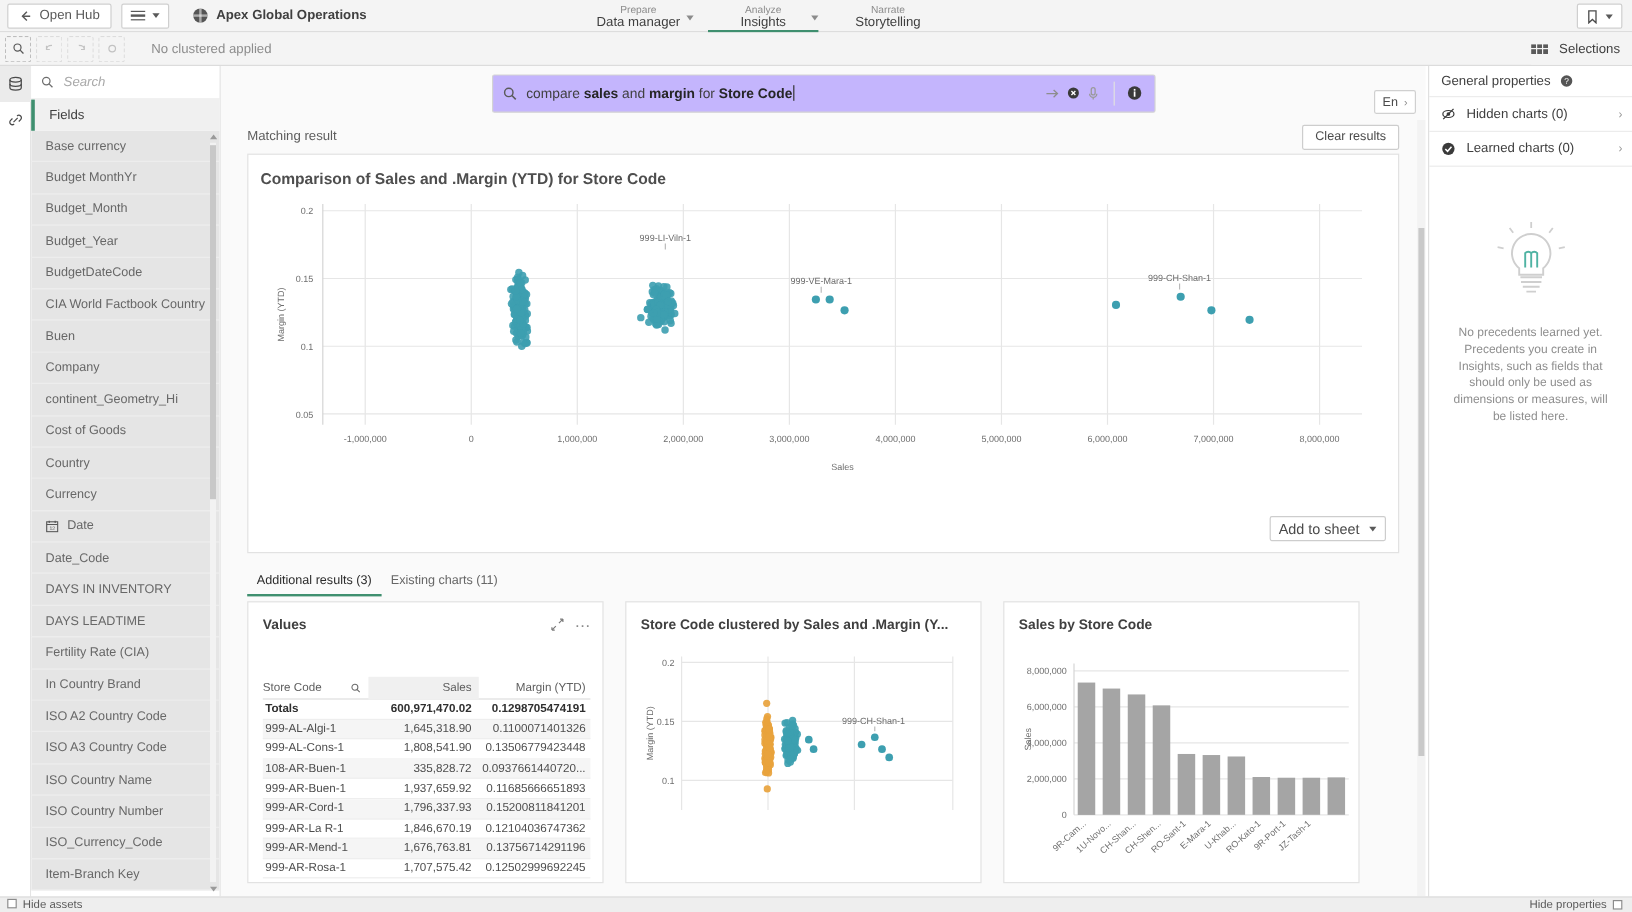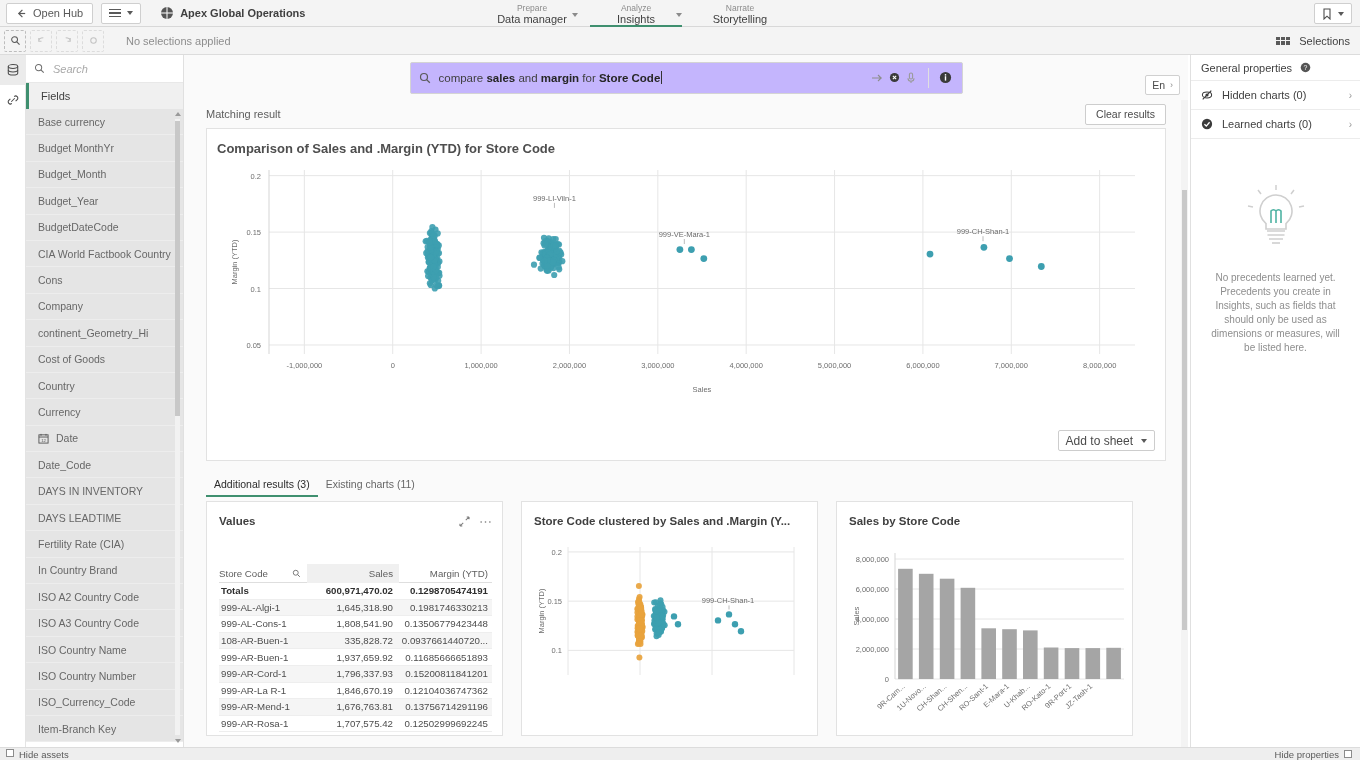--- a/index.html
+++ b/index.html
@@ -242,21 +242,21 @@
     <div class="selicon dim">
       <svg width="11" height="11" viewBox="0 0 12 12">
           <path d="M4 3 Q9 3 9 7 M9 3.4 L9 6.8 L6 6.8" fill="none" stroke="#c2c2c2" stroke-width="1.1"></path>
         </svg>
     </div>
     <div class="selicon dim">
       <svg width="11" height="11" viewBox="0 0 12 12">
           <circle cx="6" cy="6" r="3" fill="none" stroke="#c2c2c2" stroke-width="1.1"></circle>
         </svg>
     </div>
-    <div class="noselect">No selections applied</div>
+    <div class="noselect">No clustered applied</div>
     <div class="selbar-right">
       <span class="grid-icon">
         <span class="t"></span>
           <span class="t"></span>
           <span class="t"></span>
         <span></span>
           <span></span>
           <span></span>
       </span>
       <span class="lbl">Selections</span>
@@ -305,21 +305,21 @@
           <div class="fieldrow">
             <span>Budget_Year</span>
           </div>
           <div class="fieldrow">
             <span>BudgetDateCode</span>
           </div>
           <div class="fieldrow">
             <span>CIA World Factbook Country</span>
           </div>
           <div class="fieldrow">
-            <span>Cons</span>
+            <span>Buen</span>
           </div>
           <div class="fieldrow">
             <span>Company</span>
           </div>
           <div class="fieldrow">
             <span>continent_Geometry_Hi</span>
           </div>
           <div class="fieldrow">
             <span>Cost of Goods</span>
           </div>
@@ -874,21 +874,21 @@
             </div>
             <div id="vtrows">
                 <div class="row tot">
                   <div class="c0">Totals</div>
                   <div class="c1">600,971,470.02</div>
                   <div class="c2">0.1298705474191</div>
                 </div>
                 <div class="row alt">
                   <div class="c0">999-AL-Algi-1</div>
                   <div class="c1">1,645,318.90</div>
-                  <div class="c2">0.1981746330213</div>
+                  <div class="c2">0.1100071401326</div>
                 </div>
                 <div class="row">
                   <div class="c0">999-AL-Cons-1</div>
                   <div class="c1">1,808,541.90</div>
                   <div class="c2">0.13506779423448</div>
                 </div>
                 <div class="row alt">
                   <div class="c0">108-AR-Buen-1</div>
                   <div class="c1">335,828.72</div>
                   <div class="c2">0.0937661440720...</div>

